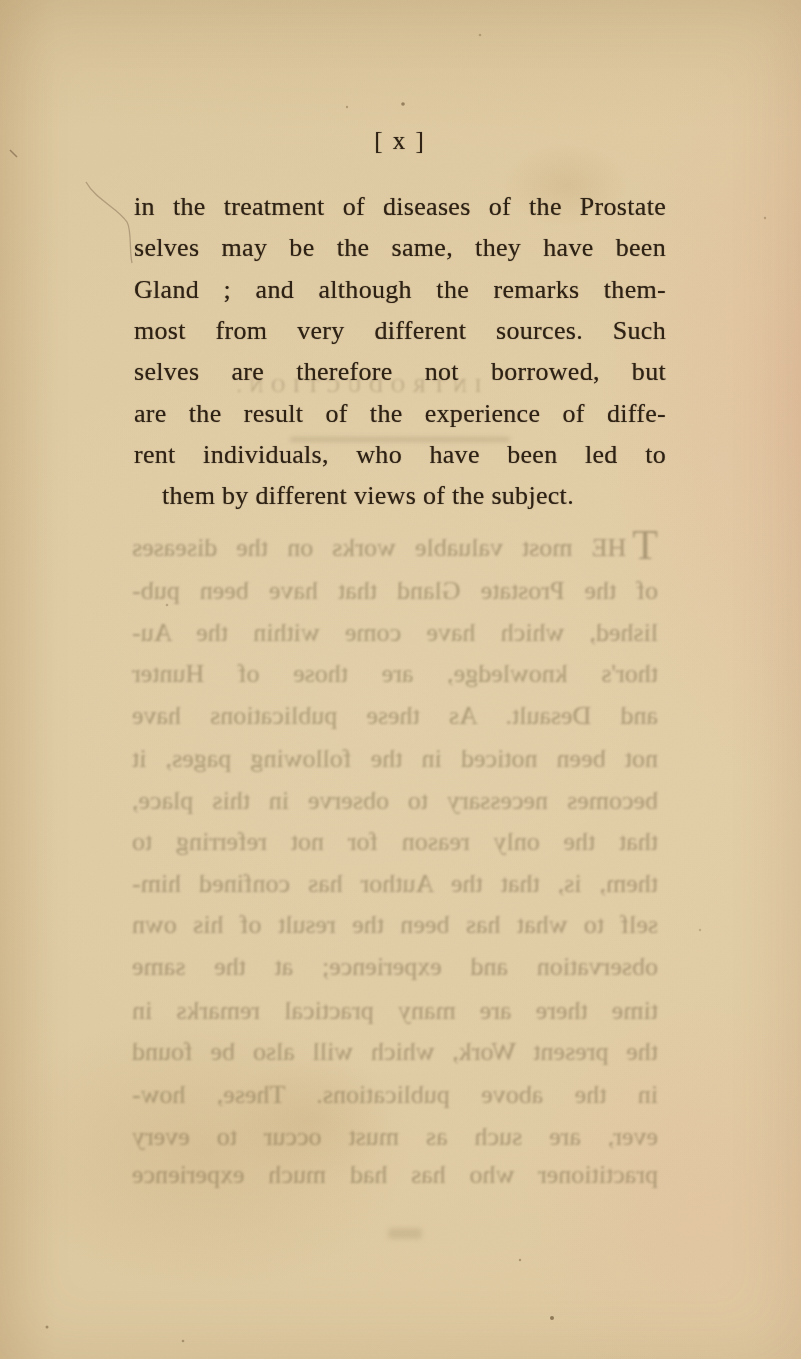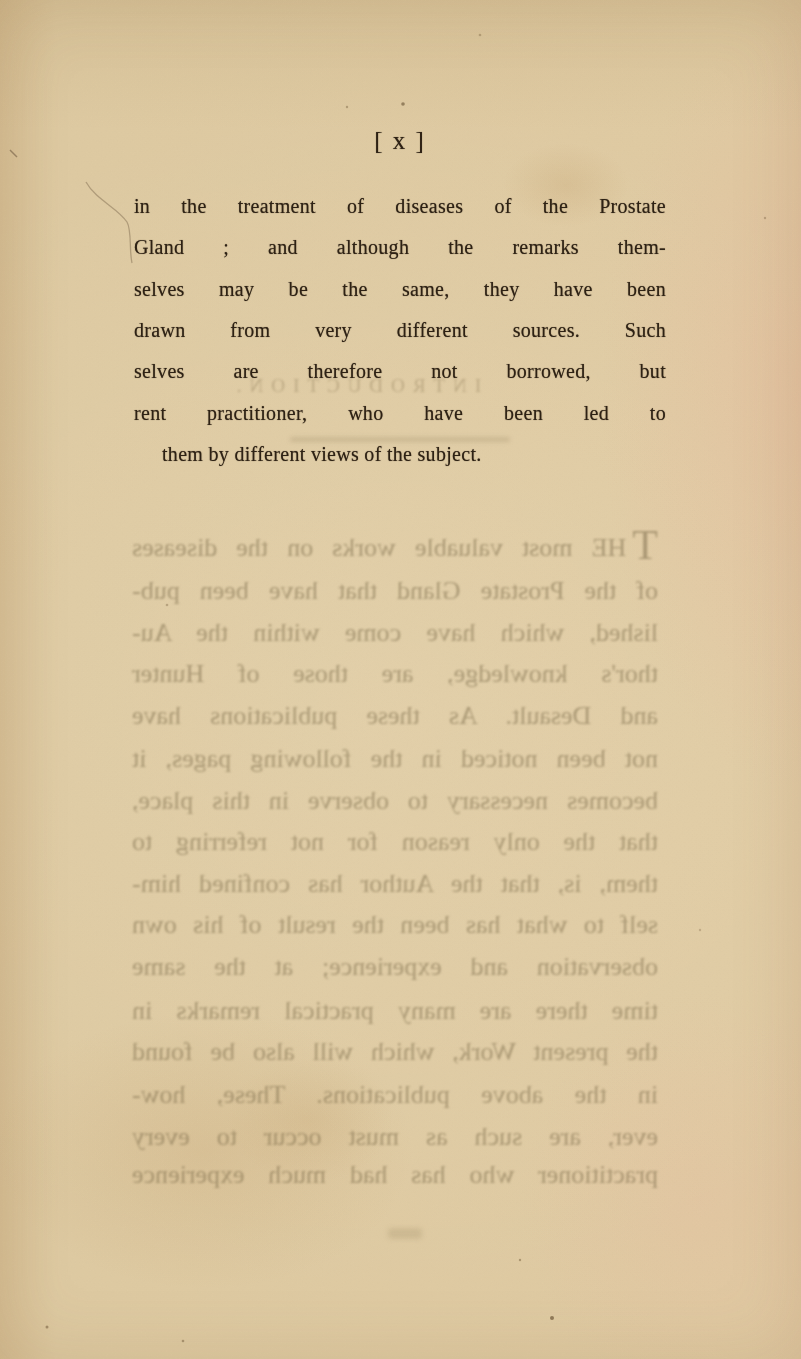--- a/index.html
+++ b/index.html
@@ -22,21 +22,21 @@
     box-shadow:inset 0 0 70px rgba(140,105,60,0.18);
   }
   
   .pagenum{
     position:absolute;top:127px;left:134px;width:532px;
     text-align:center;font-size:25px;letter-spacing:2px;
     color:var(--ink,#2b1f12);text-shadow:0 0 1px rgba(43,31,18,0.65);
   }
   .body-text{
     position:absolute;top:186px;left:134px;width:532px;
-    color:var(--ink,#2b1f12);font-size:20px;letter-spacing:0.3px;
+    color:var(--ink,#2b1f12);font-size:26px;letter-spacing:0.3px;
     text-shadow:0 0 1px rgba(43,31,18,0.65);
   }
   .t-line{
     line-height:41.35px;height:41.35px;
     text-align:justify;text-align-last:justify;
   }
   .t-line:last-child{text-align-last:left;margin-left:28px;}
   
   .ghost{position:absolute;inset:0;pointer-events:none;}
   .ghost-heading{
@@ -93,25 +93,26 @@
     <div class="ghost-line" style="top:1122px">ever, are such as must occur to every</div>
     <div class="ghost-line" style="top:1160px">practitioner who has had much experience</div>
 
     <div class="ghost-sig"></div>
   </div>
 
   <div class="pagenum">[ x ]</div>
 
   <div class="body-text">
     <div class="t-line">in the treatment of diseases of the Prostate</div>
+    <div class="t-line">selves may be the same, they have been</div>
     <div class="t-line">Gland ; and although the remarks them-</div>
-    <div class="t-line">selves may be the same, they have been</div>
-    <div class="t-line">drawn from very different sources.  Such</div>
+    <div class="t-line">most from very different sources.  Such</div>
     <div class="t-line">selves are therefore not borrowed, but</div>
-    <div class="t-line">rent practitioner, who have been led to</div>
+    <div class="t-line">are the result of the experience of diffe-</div>
+    <div class="t-line">rent individuals, who have been led to</div>
     <div class="t-line">them by different views of the subject.</div>
   </div>
 
   <svg class="marks" width="801" height="1359" viewBox="0 0 801 1359">
     <path d="M 86 182 C 96 200 118 208 127 222 C 132 231 129 250 132 263" fill="none" stroke="rgba(90,70,45,0.35)" stroke-width="1.3"></path>
     <path d="M 10 150 L 17 157" fill="none" stroke="rgba(80,60,40,0.45)" stroke-width="1.5"></path>
     <g fill="#5a4326">
       <circle cx="403" cy="104" r="1.8" opacity="0.55"></circle>
       <circle cx="347" cy="107" r="1.2" opacity="0.35"></circle>
       <circle cx="480" cy="35" r="1.3" opacity="0.30"></circle>

